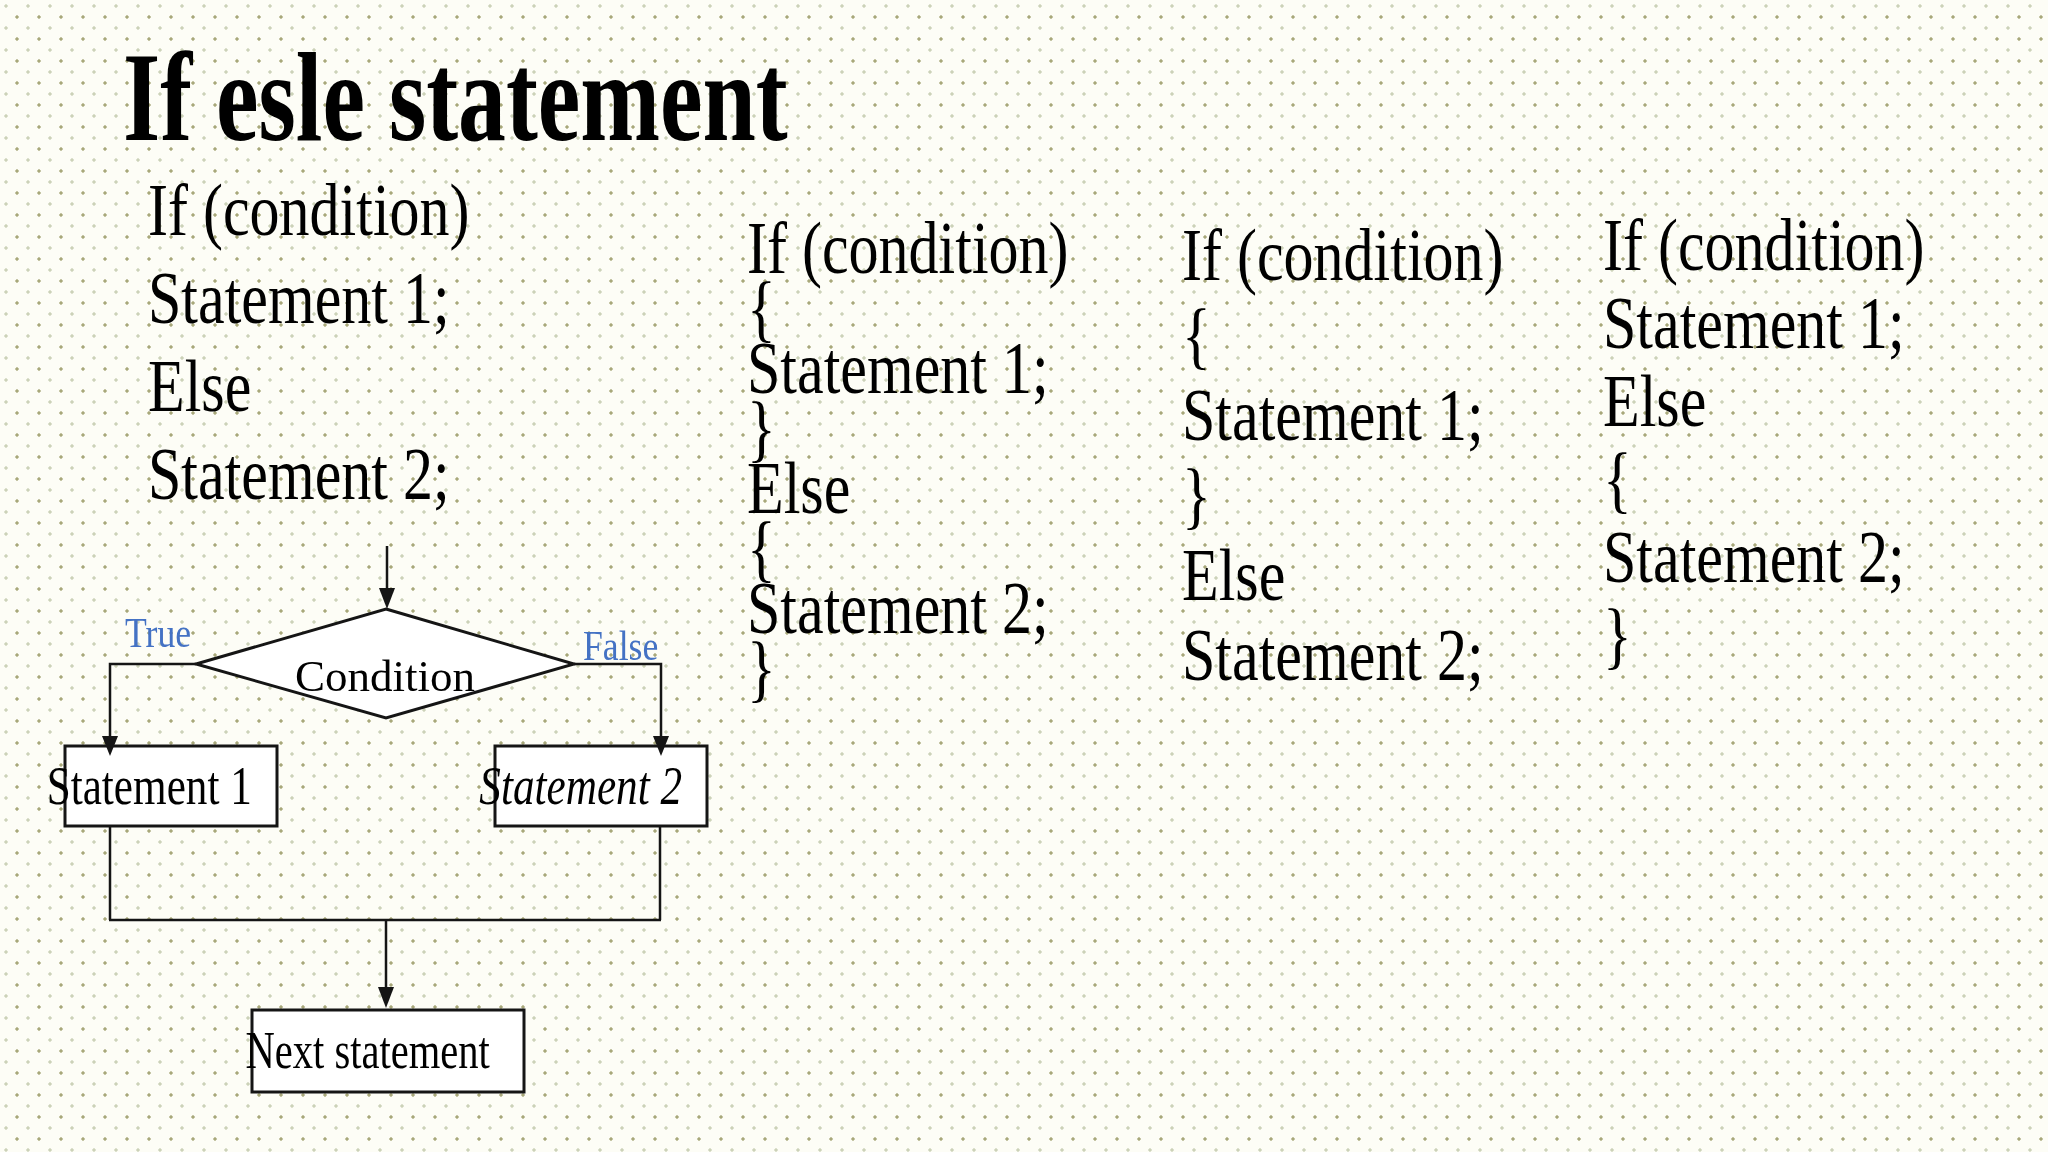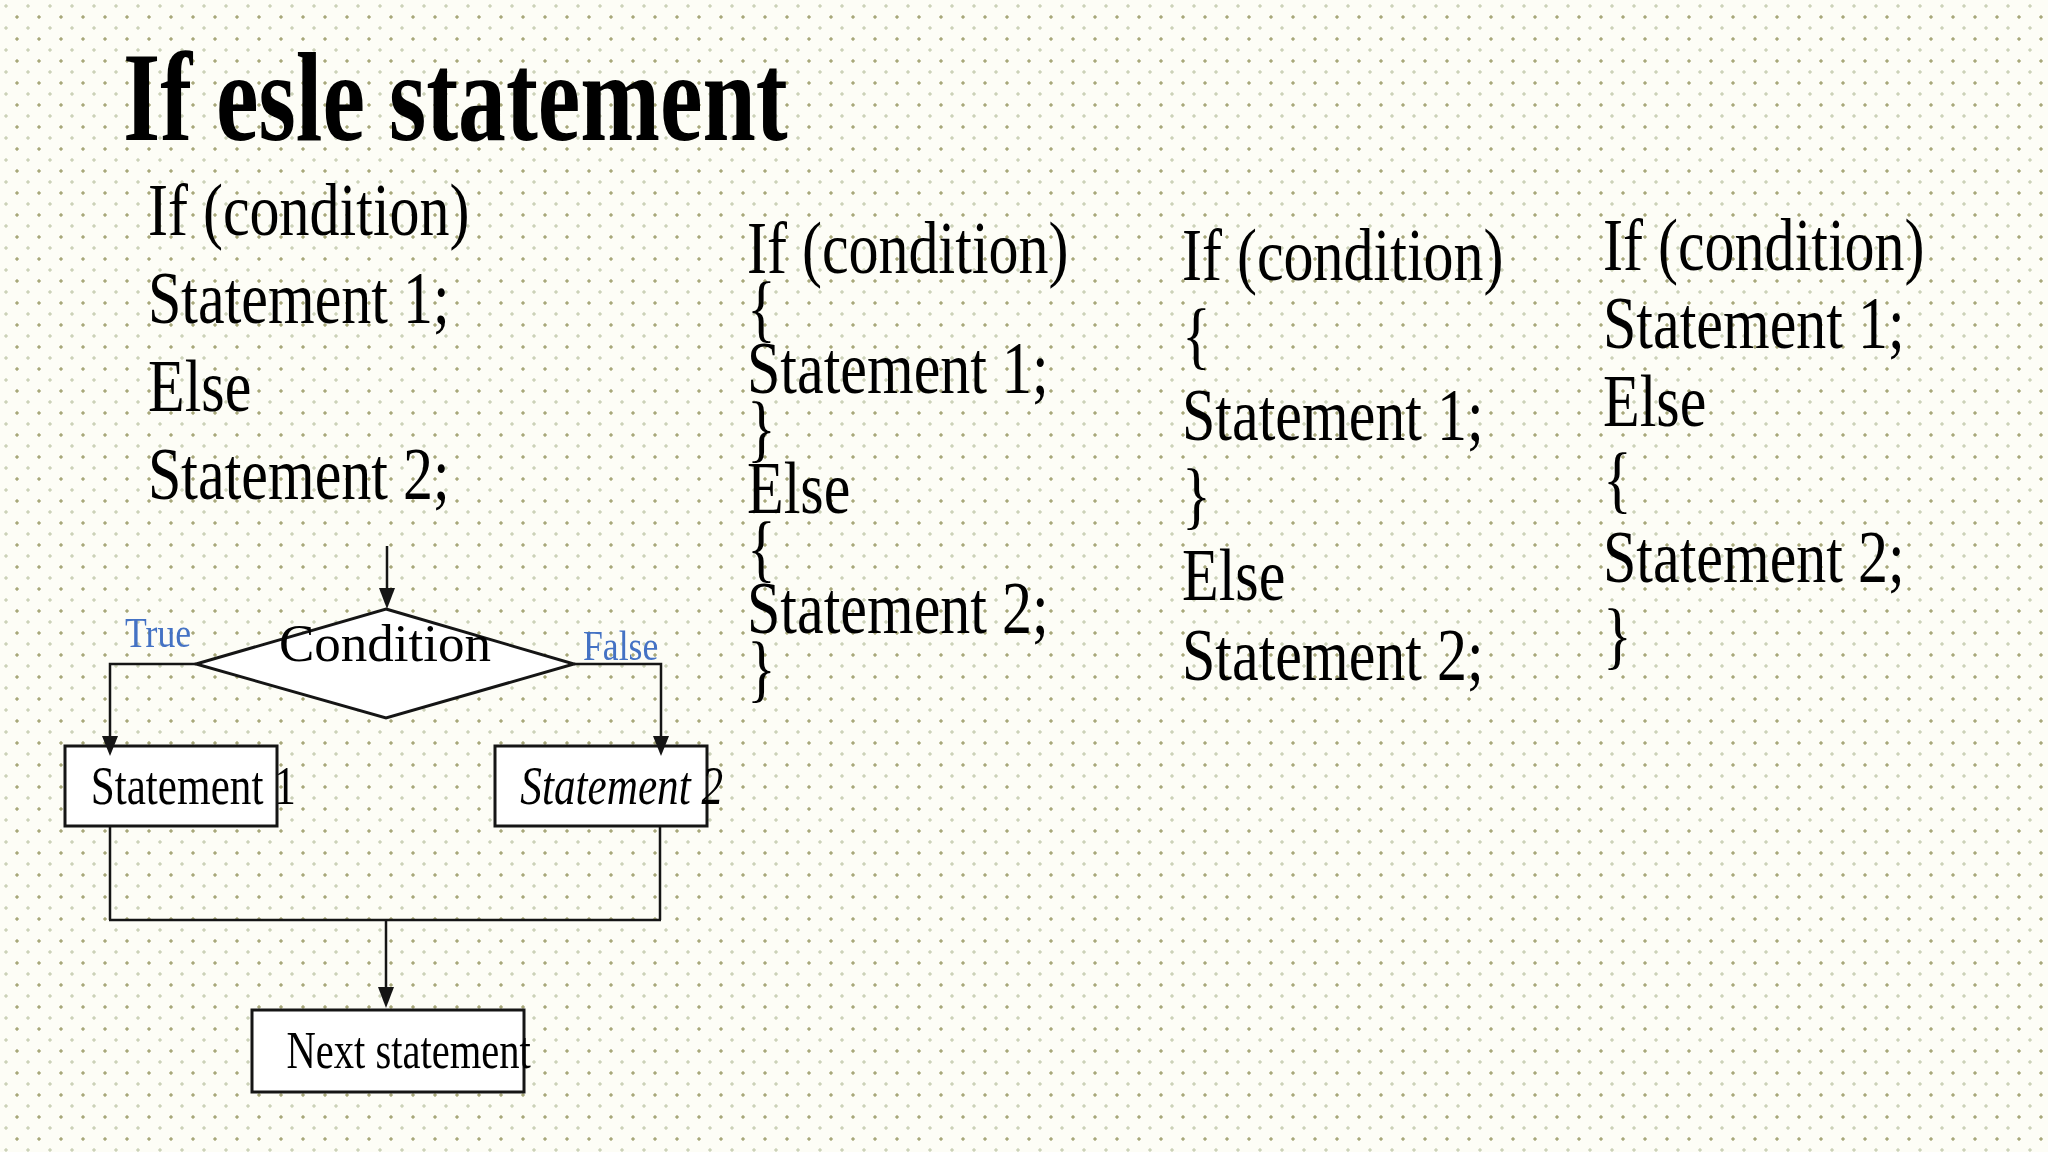--- a/index.html
+++ b/index.html
@@ -25,33 +25,33 @@
   .code-col {
     position:absolute;
     font-size:75px;
     transform:scaleX(0.8); transform-origin:0 0;
     white-space:nowrap;
   }
   .code-col .code-line { line-height:var(--lh); }
   .fc-svg { position:absolute; left:0; top:0; }
   .fc-label { position:absolute; line-height:1; }
   .fc-condition {
-    left:196px; top:589px; width:378px; height:109px;
+    left:196px; top:622px; width:378px; height:109px;
     display:flex; align-items:center; justify-content:center;
-    font-size:53px;
+    font-size:45px;
   }
   .fc-branch {
     font-size:42px; color:#4472c4;
     transform:scaleX(0.85); transform-origin:0 0;
     white-space:nowrap;
   }
   .fc-true  { left:125px; top:612px; }
   .fc-false { left:583px; top:625px; }
   .fc-boxlabel {
-    display:flex; align-items:center; justify-content:flex-start;
+    display:flex; align-items:center; justify-content:flex-end;
     font-size:54px;
   }
   .fc-boxlabel > span { transform:scaleX(0.8); transform-origin:center; white-space:nowrap; }
   .fc-stmt1 { left:65px;  top:746px; width:212px; height:80px; }
   .fc-stmt2 { left:495px; top:746px; width:212px; height:80px;font-style:italic; }
   .fc-next  { left:252px; top:1010px; width:272px; height:82px; font-size:52px;border-radius:24px; }
   .fc-next > span { transform:scaleX(0.78); }
 </style>
 </head>
 <body>

